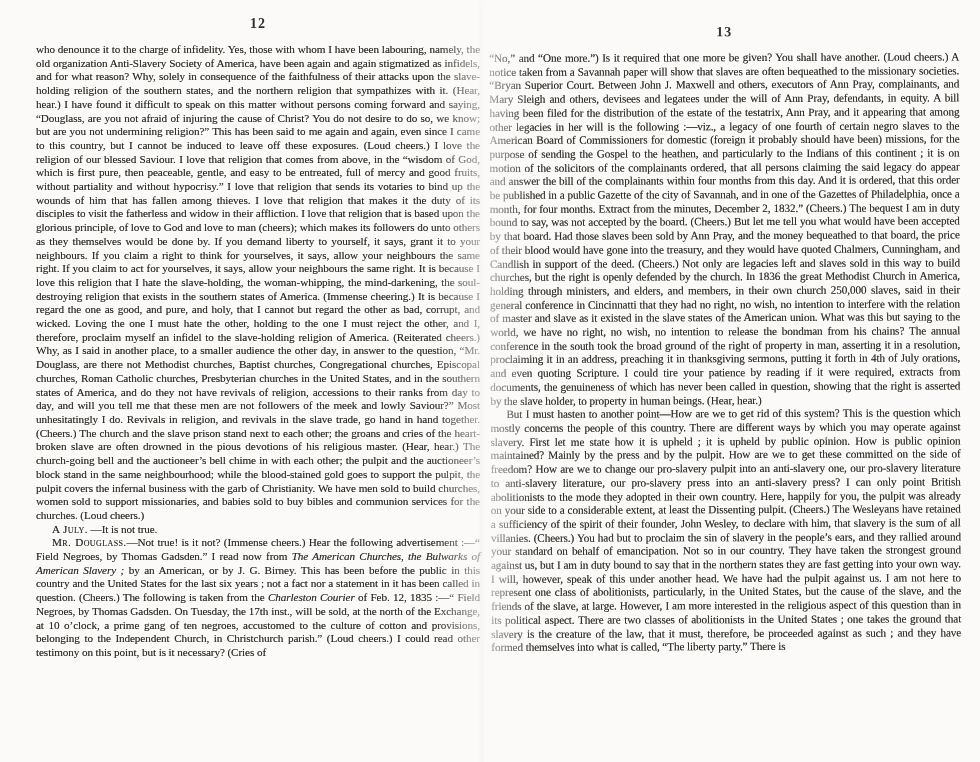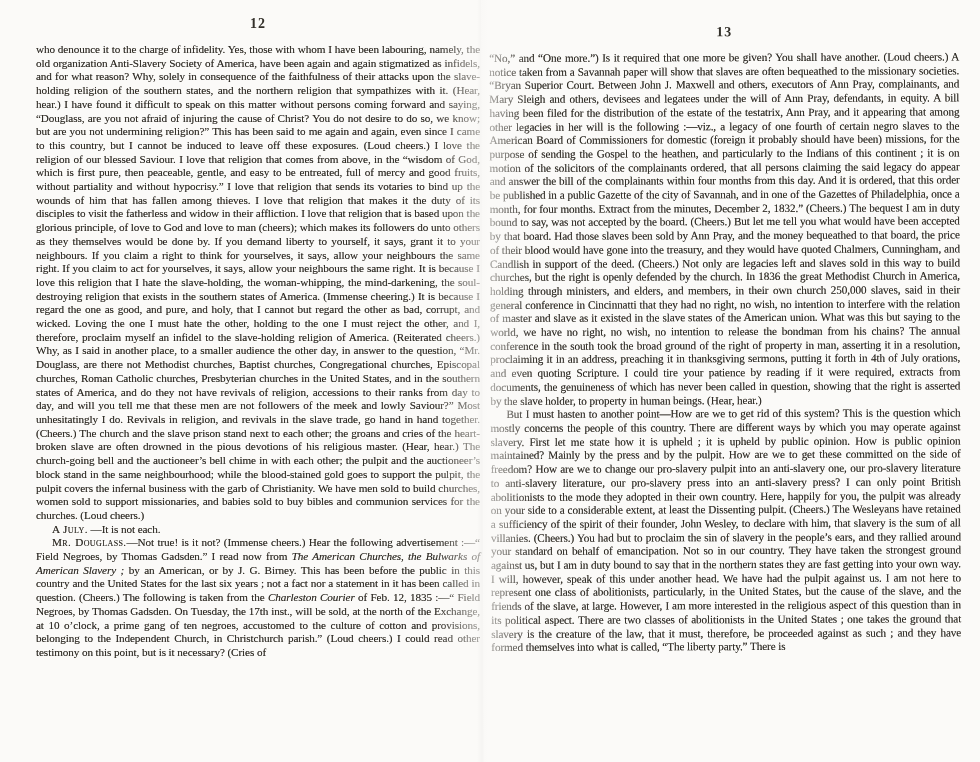--- a/index.html
+++ b/index.html
@@ -59,21 +59,21 @@
 </style>
 </head>
 <body>
 
 <div class="spread">
 
   <div class="page page-left">
     <div class="page-number">12</div>
     <div class="page-text">
         <p class="para"><span>who denounce it to the charge of infidelity.  Yes, those with whom I have been labouring, namely, the old organization Anti-Slavery Society of America, have been again and again stigmatized as infidels, and for what reason?  Why, solely in consequence of the faithfulness of their attacks upon the slave-holding religion of the southern states, and the northern religion that sympathizes with it.  (Hear, hear.)  I have found it difficult to speak on this matter without persons coming forward and saying, “Douglass, are you not afraid of injuring the cause of Christ?  You do not desire to do so, we know; but are you not undermining religion?”  This has been said to me again and again, even since I came to this country, but I cannot be induced to leave off these exposures.  (Loud cheers.)  I love the religion of our blessed Saviour.  I love that religion that comes from above, in the “wisdom of God, which is first pure, then peaceable, gentle, and easy to be entreated, full of mercy and good fruits, without partiality and without hypocrisy.”  I love that religion that sends its votaries to bind up the wounds of him that has fallen among thieves.  I love that religion that makes it the duty of its disciples to visit the fatherless and widow in their affliction.  I love that religion that is based upon the glorious principle, of love to God and love to man (cheers); which makes its followers do unto others as they themselves would be done by.  If you demand liberty to yourself, it says, grant it to your neighbours.  If you claim a right to think for yourselves, it says, allow your neighbours the same right.  If you claim to act for yourselves, it says, allow your neighbours the same right.  It is because I love this religion that I hate the slave-holding, the woman-whipping, the mind-darkening, the soul-destroying religion that exists in the southern states of America.  (Immense cheering.)  It is because I regard the one as good, and pure, and holy, that I cannot but regard the other as bad, corrupt, and wicked.  Loving the one I must hate the other, holding to the one I must reject the other, and I, therefore, proclaim myself an infidel to the slave-holding religion of America.  (Reiterated cheers.)  Why, as I said in another place, to a smaller audience the other day, in answer to the question, “Mr. Douglass, are there not Methodist churches, Baptist churches, Congregational churches, Episcopal churches, Roman Catholic churches, Presbyterian churches in the United States, and in the southern states of America, and do they not have revivals of religion, accessions to their ranks from day to day, and will you tell me that these men are not followers of the meek and lowly Saviour?”  Most unhesitatingly I do.  Revivals in religion, and revivals in the slave trade, go hand in hand together.  (Cheers.)  The church and the slave prison stand next to each other; the groans and cries of the heart-broken slave are often drowned in the pious devotions of his religious master. (Hear, hear.)  The church-going bell and the auctioneer’s bell chime in with each other; the pulpit and the auctioneer’s block stand in the same neighbourhood; while the blood-stained gold goes to support the pulpit, the pulpit covers the infernal business with the garb of Christianity.  We have men sold to build churches, women sold to support missionaries, and babies sold to buy bibles and communion services for the churches.  (Loud cheers.)</span></p>
-        <p class="para indent"><span class="sc">A July.</span><span> —It is not each.</span></p>
+        <p class="para indent"><span class="sc">A July.</span><span> —It is not true.</span></p>
         <p class="para indent"><span class="sc">Mr. Douglass.</span><span>—Not true!  is it not?  (Immense cheers.)  Hear the following advertisement :—“ Field Negroes, by Thomas Gadsden.”  I read now from </span><span class="i">The American Churches, the Bulwarks of American Slavery ;</span><span> by an American, or by J. G. Birney. This has been before the public in this country and the United States for the last six years ; not a fact nor a statement in it has been called in question.  (Cheers.)  The following is taken from the </span><span class="i">Charleston Courier</span><span> of Feb. 12, 1835 :—“ Field Negroes, by Thomas Gadsden.  On Tuesday, the 17th inst., will be sold, at the north of the Exchange, at 10 o’clock, a prime gang of ten negroes, accustomed to the culture of cotton and provisions, belonging to the Independent Church, in Christchurch parish.”  (Loud cheers.)  I could read other testimony on this point, but is it necessary?  (Cries of</span></p>
       </div>
   </div>
 
   <div class="gutter"></div>
 
   <div class="page page-right">
     <div class="page-number">13</div>
     <div class="page-text">
         <p class="para"><span>“No,” and “One more.”)  Is it required that one more be given?  You shall have another.  (Loud cheers.)  A notice taken from a Savannah paper will show that slaves are often bequeathed to the missionary societies.  “Bryan Superior Court.  Between John J. Maxwell and others, executors of Ann Pray, complainants, and Mary Sleigh and others, devisees and legatees under the will of Ann Pray, defendants, in equity. A bill having been filed for the distribution of the estate of the testatrix, Ann Pray, and it appearing that among other legacies in her will is the following :—viz., a legacy of one fourth of certain negro slaves to the American Board of Commissioners for domestic (foreign it probably should have been) missions, for the purpose of sending the Gospel to the heathen, and particularly to the Indians of this continent ; it is on motion of the solicitors of the complainants ordered, that all persons claiming the said legacy do appear and answer the bill of the complainants within four months from this day.  And it is ordered, that this order be published in a public Gazette of the city of Savannah, and in one of the Gazettes of Philadelphia, once a month, for four months.  Extract from the minutes, December 2, 1832.”  (Cheers.)  The bequest I am in duty bound to say, was not accepted by the board.  (Cheers.)  But let me tell you what would have been accepted by that board.  Had those slaves been sold by Ann Pray, and the money bequeathed to that board, the price of their blood would have gone into the treasury, and they would have quoted Chalmers, Cunningham, and Candlish in support of the deed.  (Cheers.)  Not only are legacies left and slaves sold in this way to build churches, but the right is openly defended by the church.  In 1836 the great Methodist Church in America, holding through ministers, and elders, and members, in their own church 250,000 slaves, said in their general conference in Cincinnatti that they had no right, no wish, no intention to interfere with the relation of master and slave as it existed in the slave states of the American union.  What was this but saying to the world, we have no right, no wish, no intention to release the bondman from his chains?  The annual conference in the south took the broad ground of the right of property in man, asserting it in a resolution, proclaiming it in an address, preaching it in thanksgiving sermons, putting it forth in 4th of July orations, and even quoting Scripture. I could tire your patience by reading if it were required, extracts from documents, the genuineness of which has never been called in question, showing that the right is asserted by the slave holder, to property in human beings.  (Hear, hear.)</span></p>

